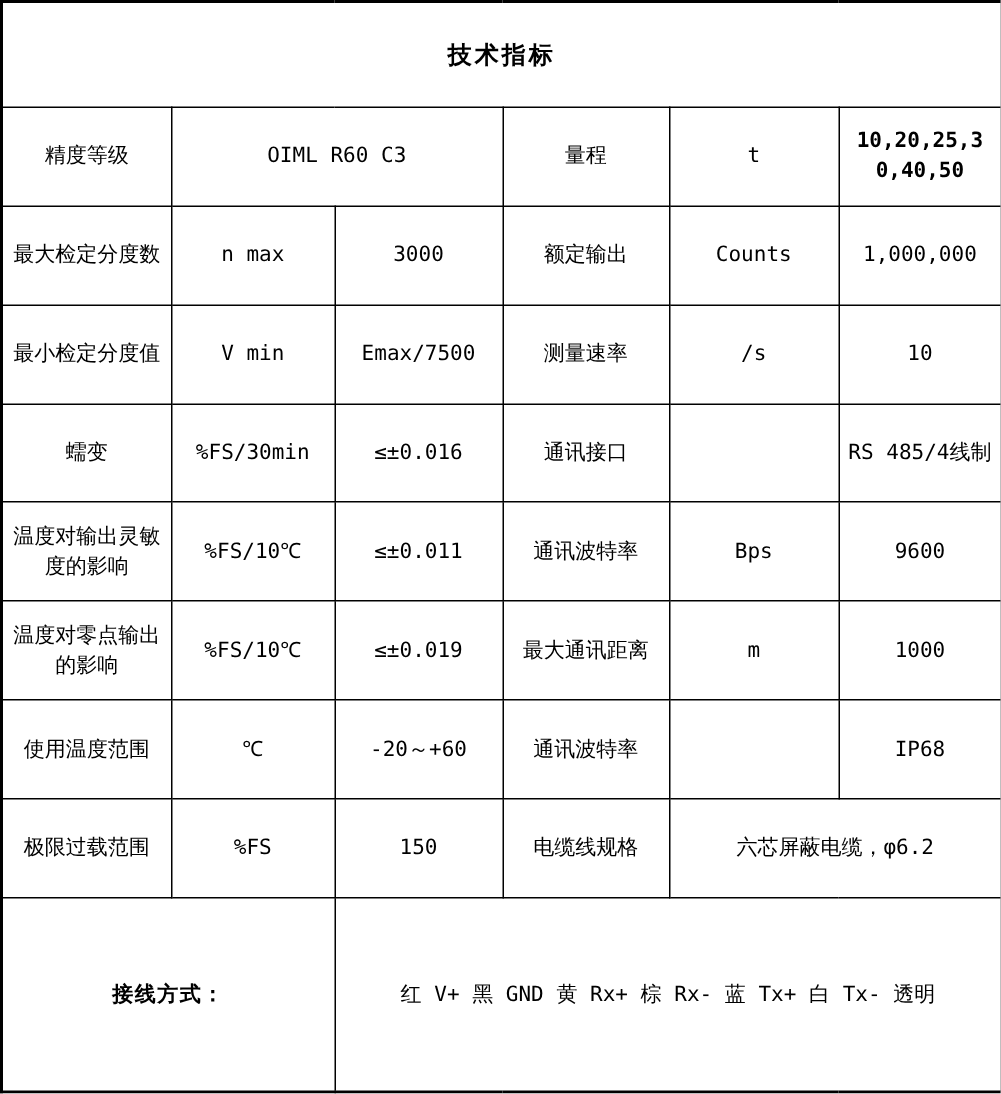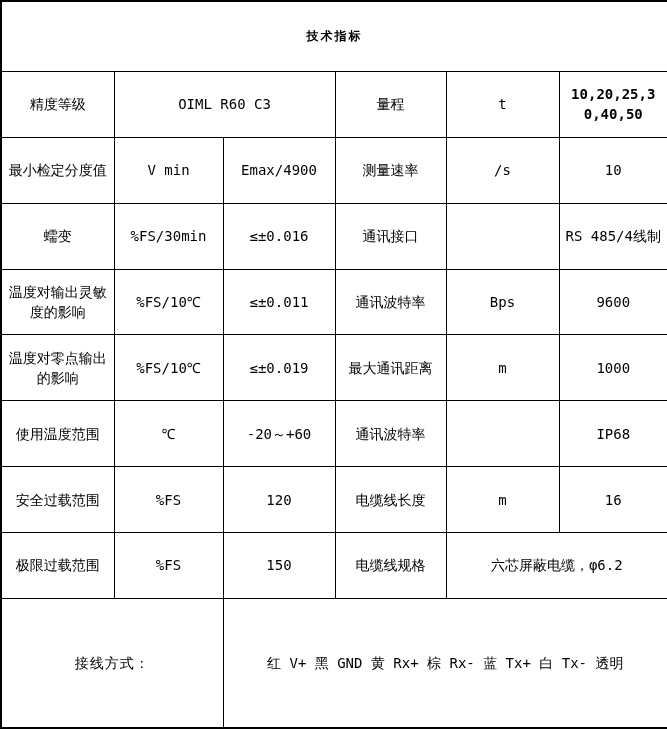--- a/index.html
+++ b/index.html
@@ -25,27 +25,27 @@
     border: 1px solid #000000;
     text-align: center;
     vertical-align: middle;
     padding: 2px 4px;
     line-height: 1.45;
   }
   
   td.col-label { padding: 2px 9px; }
   th.title-cell {
     font-weight: bold;
-    font-size: 12px;
+    font-size: 16px;
     letter-spacing: 2px;
     height: 50px;
   }
   tr.r  { height: 52px; }
   tr.r-last { height: 102px; }
-  td.bold { font-weight: normal; letter-spacing: 1px; }
+  td.bold { font-weight: bold; letter-spacing: 1px; }
   td.breakall { word-break: break-all; font-weight: bold; }
 </style>
 </head>
 <body>
 
 <table class="spec">
   <colgroup>
     <col style="width:113px">
     <col style="width:109px">
     <col style="width:112px">
@@ -59,25 +59,33 @@
     </tr>
 
     <tr class="r">
       <td class="col-label">精度等级</td>
       <td colspan="2">OIML R60 C3</td>
       <td>量程</td>
       <td>t</td>
       <td class="breakall">10,20,25,30,40,50</td>
     </tr>
 
+    <tr class="r">
+      <td class="col-label">最大检定分度数</td>
+      <td>n max</td>
+      <td>3000</td>
+      <td>额定输出</td>
+      <td>Counts</td>
+      <td>1,000,000</td>
+    </tr>
 
     <tr class="r">
       <td class="col-label">最小检定分度值</td>
       <td>V min</td>
-      <td>Emax/4900</td>
+      <td>Emax/7500</td>
       <td>测量速率</td>
       <td>/s</td>
       <td>10</td>
     </tr>
 
 
     <tr class="r">
       <td class="col-label">蠕变</td>
       <td>%FS/30min</td>
       <td>≤±0.016</td>
@@ -107,28 +115,20 @@
 
     <tr class="r">
       <td class="col-label">使用温度范围</td>
       <td>℃</td>
       <td>-20～+60</td>
       <td>通讯波特率</td>
       <td></td>
       <td>IP68</td>
     </tr>
 
-    <tr class="r">
-      <td class="col-label">安全过载范围</td>
-      <td>%FS</td>
-      <td>120</td>
-      <td>电缆线长度</td>
-      <td>m</td>
-      <td>16</td>
-    </tr>
 
     <tr class="r">
       <td class="col-label">极限过载范围</td>
       <td>%FS</td>
       <td>150</td>
       <td>电缆线规格</td>
       <td colspan="2">六芯屏蔽电缆，φ6.2</td>
     </tr>
 
     <tr class="r-last">

